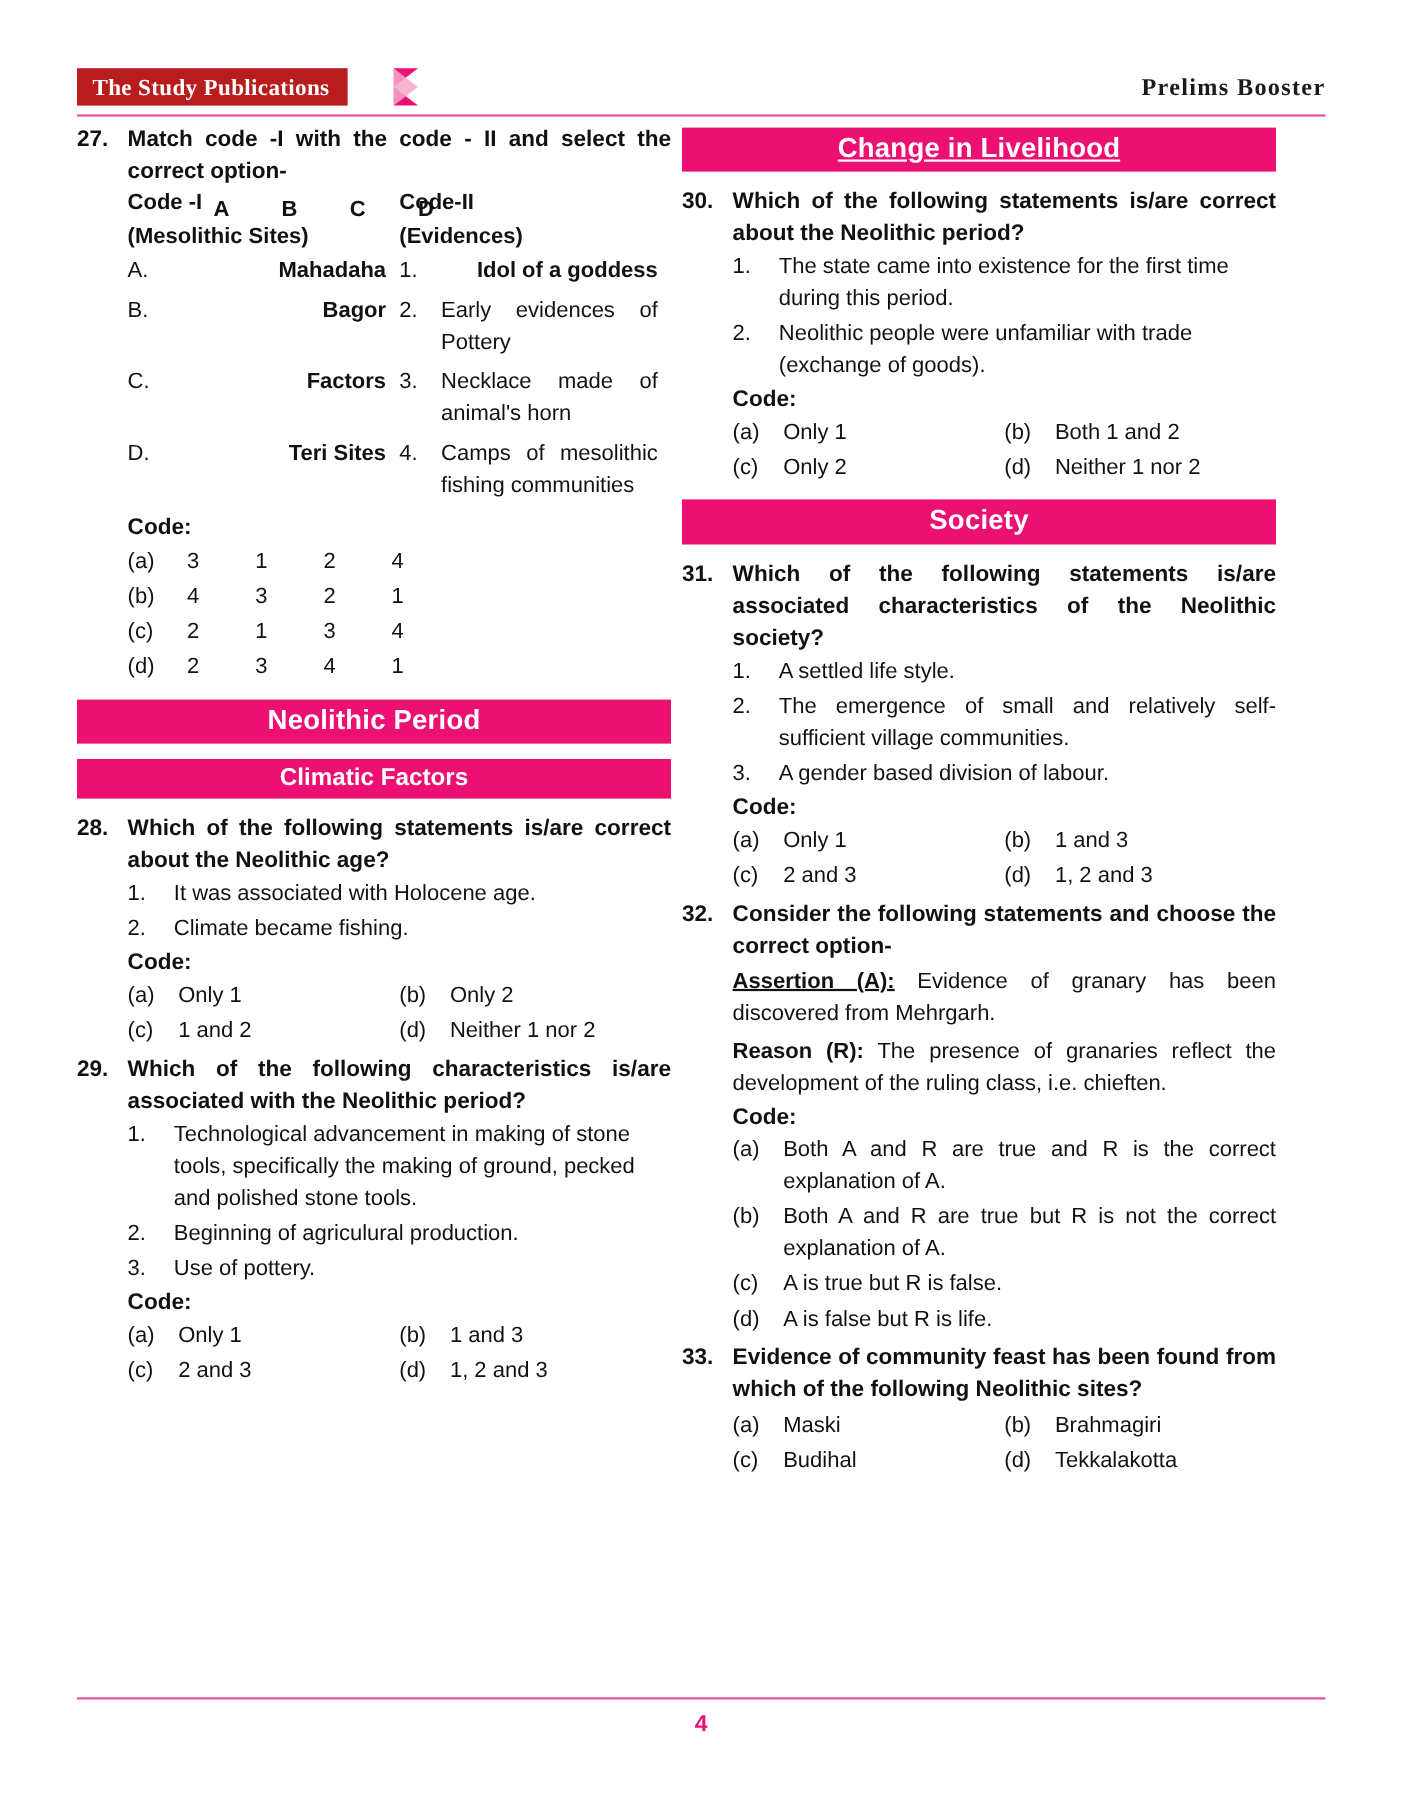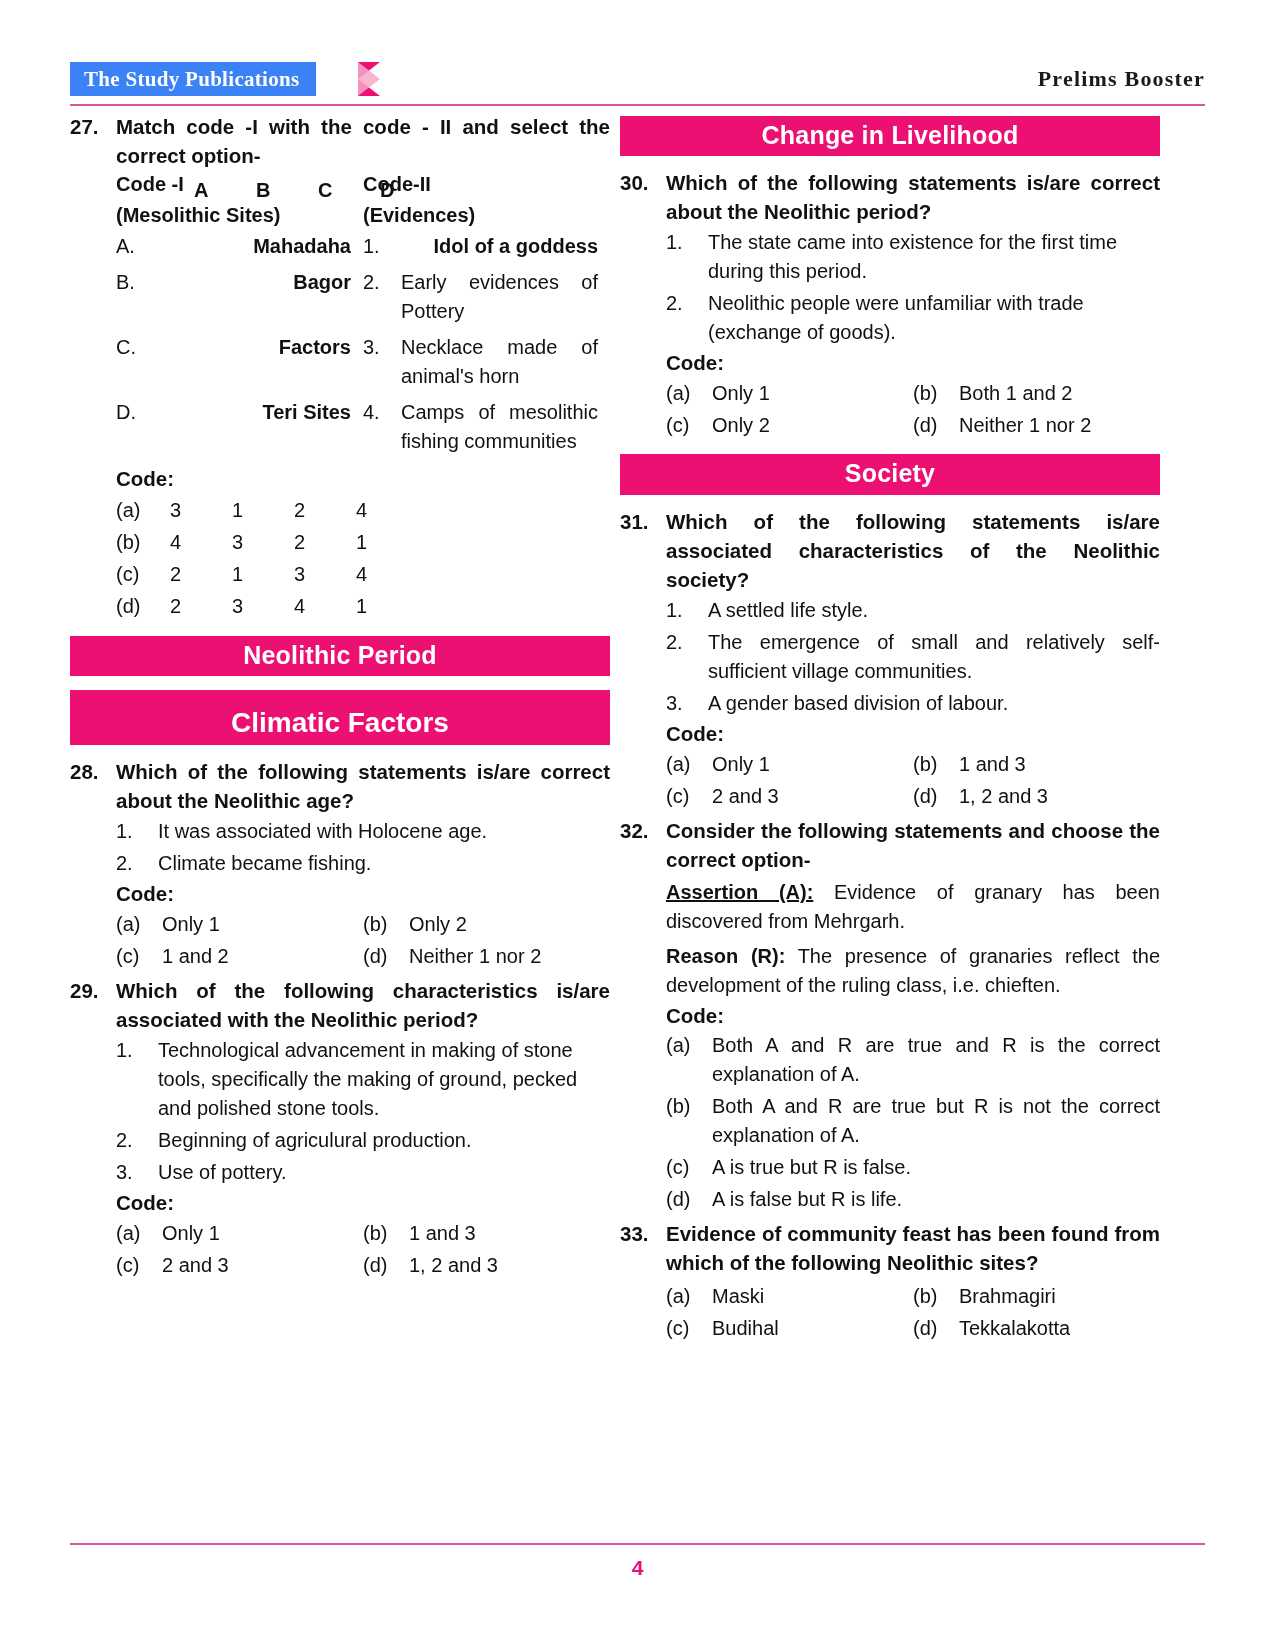--- a/index.html
+++ b/index.html
@@ -27,21 +27,21 @@
     height: 48px;
   }
   .brand-tag {
     position: absolute;
     left: 0;
     top: 0;
     height: 34px;
     display: flex;
     align-items: center;
     padding: 0 16px 0 14px;
-    background: #3b82f6;
+    background: #b91c1c;
     color: #ffffff;
     font-family: "Liberation Serif", serif;
     font-weight: bold;
     font-size: 21px;
     letter-spacing: 0.3px;
     white-space: nowrap;
   }
   .brand-arrow {
     position: absolute;
     left: 288px;
@@ -96,21 +96,21 @@
   .banner {
     background: #ec1073;
     color: #ffffff;
     text-align: center;
     font-weight: bold;
     padding: 6px 8px 8px 8px;
     margin: 14px 0 12px 0;
     line-height: 1.05;
   }
   .banner.major { font-size: 25px; letter-spacing: 0.2px; }
-  .banner.minor { font-size: 28px; letter-spacing: 0px; padding: 18px 8px 7px 8px;}
+  .banner.minor { font-size: 22px; letter-spacing: 0px; padding: 5px 8px 7px 8px;}
 
   
   .q {
     margin-bottom: 5px;
   }
   .q-head {
     display: flex;
     align-items: flex-start;
     font-weight: bold;
     font-size: 20.5px;
@@ -470,21 +470,21 @@
             <span class="opt-val">1, 2 and 3</span>
           </div>
         </div>
       </div>
     </div>
 
   </div>
 
   <div class="col col-right">
 
-    <div class="banner major" style="margin-top:4px;">Change in Livelihood</div>
+    <div class="banner major" style="margin-top:4px;text-decoration:underline;">Change in Livelihood</div>
 
     <div class="q">
       <div class="q-head">
         <span class="q-num">30.</span>
         <span class="q-text">Which of the following statements is/are correct about the Neolithic period?</span>
       </div>
       <div class="stmts">
         <div class="stmt">
           <span class="stmt-num">1.</span>
           <span class="stmt-text nojustify">The state came into existence for the first time during this period.</span>

